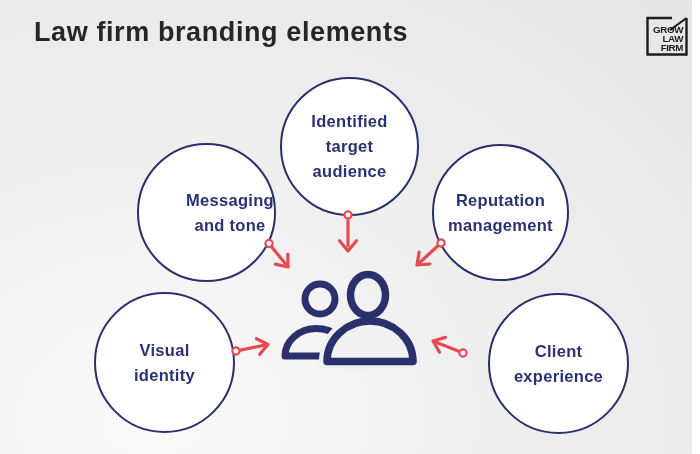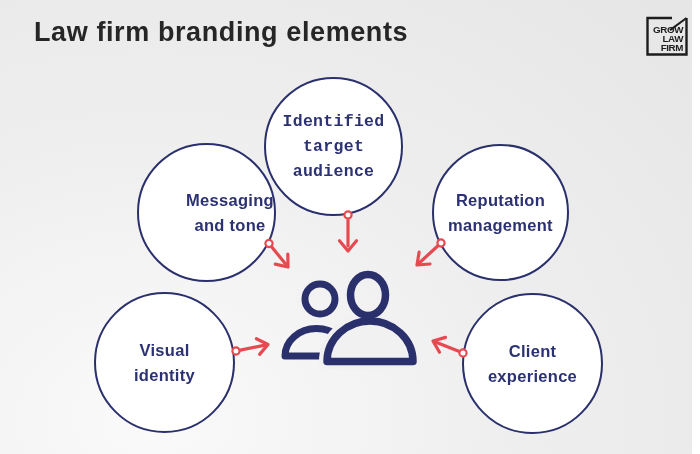--- a/index.html
+++ b/index.html
@@ -40,25 +40,25 @@
   }
   .node-label {
     white-space: pre-line;
     text-align: center;
     color: #2b3172;
     font-size: 16.5px;
     font-weight: bold;
     letter-spacing: 0.3px;
     line-height: 25px;
   }
-  .node-top      { left: 264px; top: 77px;  width: 139px; height: 139px; font-family: Liberation Mono, monospace; }
+  .node-top      { left: 280px; top: 77px;  width: 139px; height: 139px; }
   .node-left     { left: 137px; top: 143px; width: 139px; height: 139px; justify-content: flex-end; }
   .node-right    { left: 432px; top: 144px; width: 137px; height: 137px; }
   .node-bottom-left  { left: 94px;  top: 292px; width: 141px; height: 141px; }
-  .node-bottom-right { left: 462px; top: 293px; width: 141px; height: 141px; }
+  .node-bottom-right { left: 488px; top: 293px; width: 141px; height: 141px; }
   .overlay { position: absolute; left: 0; top: 0; width: 700px; height: 454px; }
   .arrow-line { stroke: #e64a50; stroke-width: 3.2; fill: none; stroke-linecap: round; stroke-linejoin: round; }
   .arrow-ring { stroke: #e64a50; stroke-width: 2.2; fill: #ffffff; }
   .person-stroke { stroke: #2a306c; fill: none; stroke-linecap: round; stroke-linejoin: round; }
 </style>
 </head>
 <body>
 
 <div class="canvas">
 

